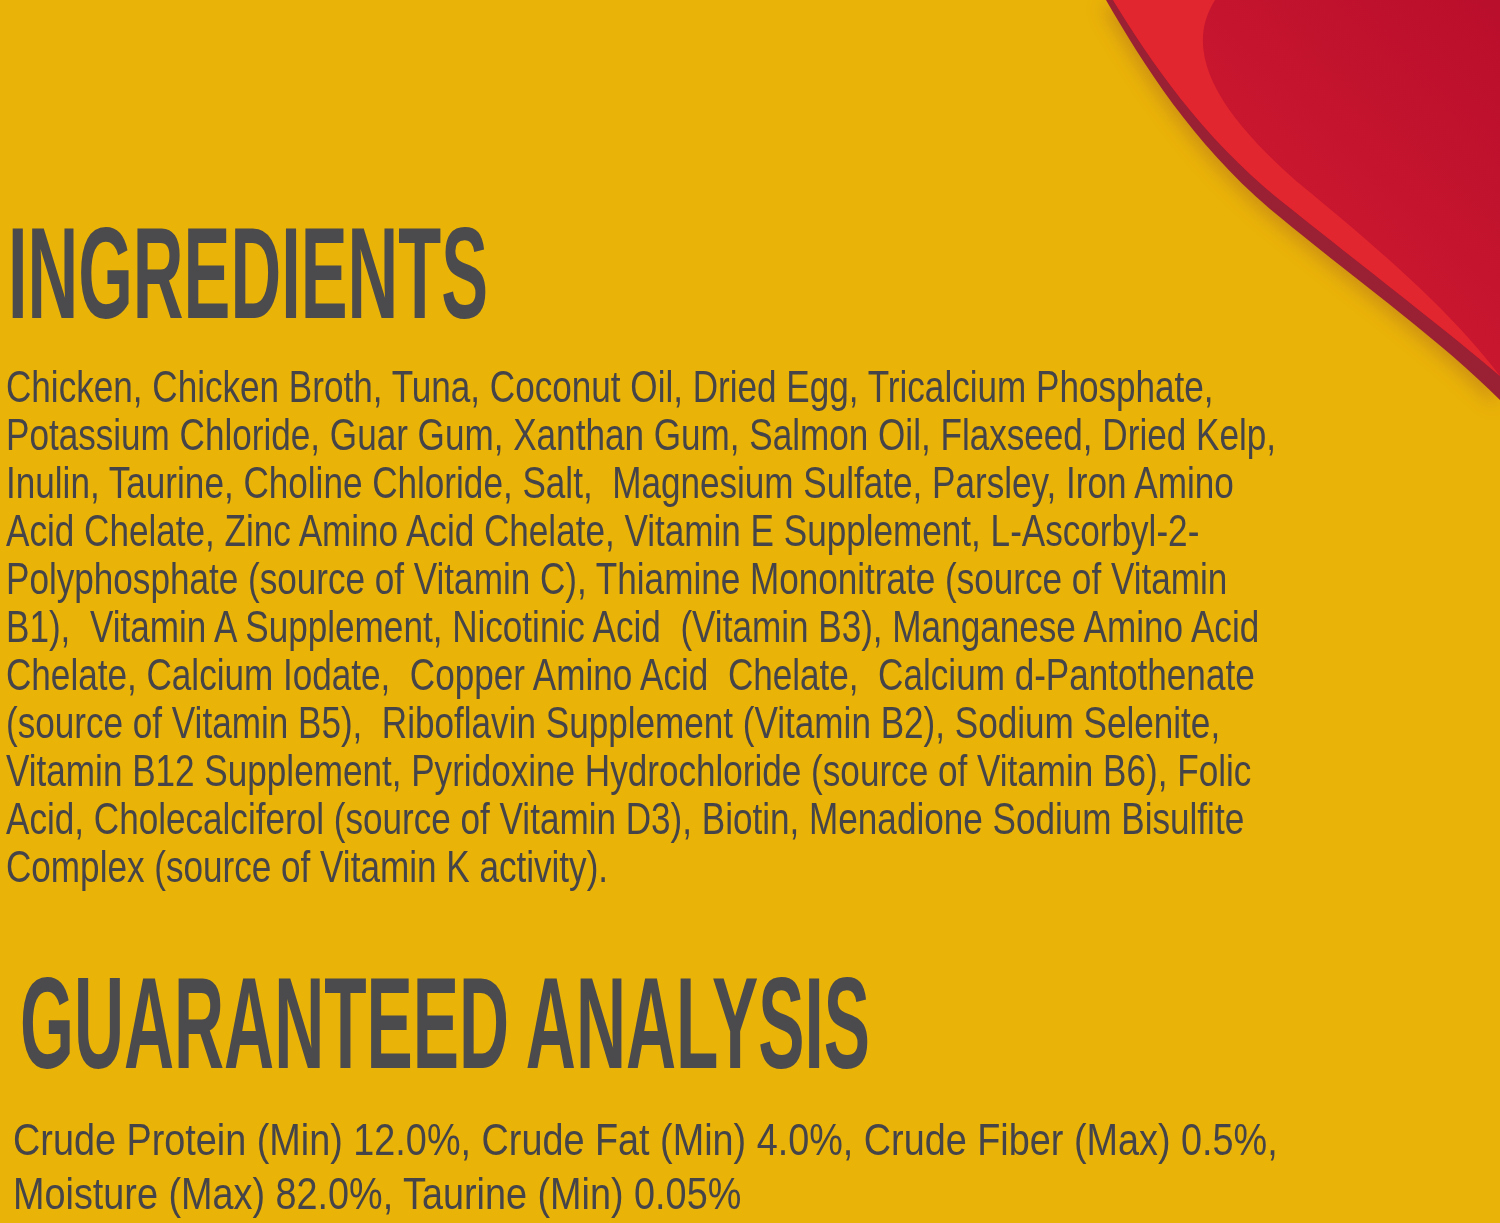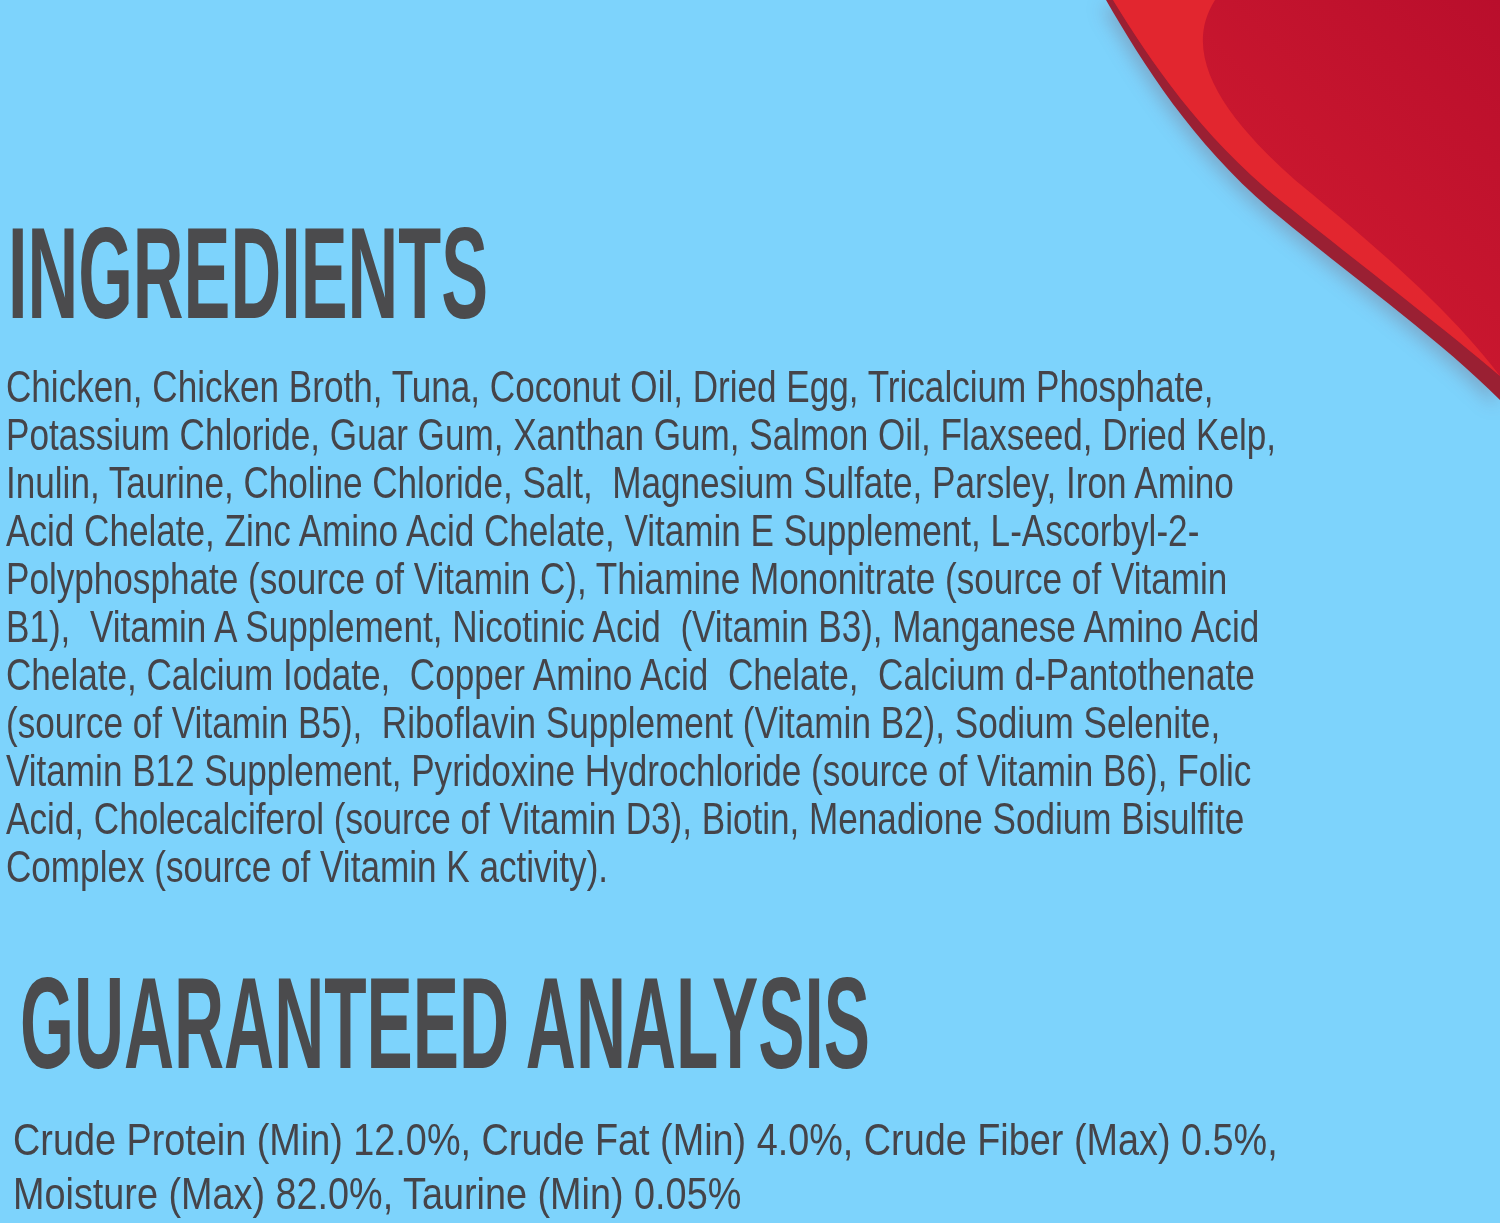--- a/index.html
+++ b/index.html
@@ -4,21 +4,21 @@
 <style>
   html, body {
     margin: 0;
     padding: 0;
     background: #ffffff;
   }
   #page {
     position: relative;
     width: 1500px;
     height: 1223px;
-    background: #7dd3fc;
+    background: #eab308;
     overflow: hidden;
     font-family: "Liberation Sans", sans-serif;
   }
   
   #swoosh {
     position: absolute;
     left: 1040px;
     top: 0;
     width: 460px;
     height: 440px;

